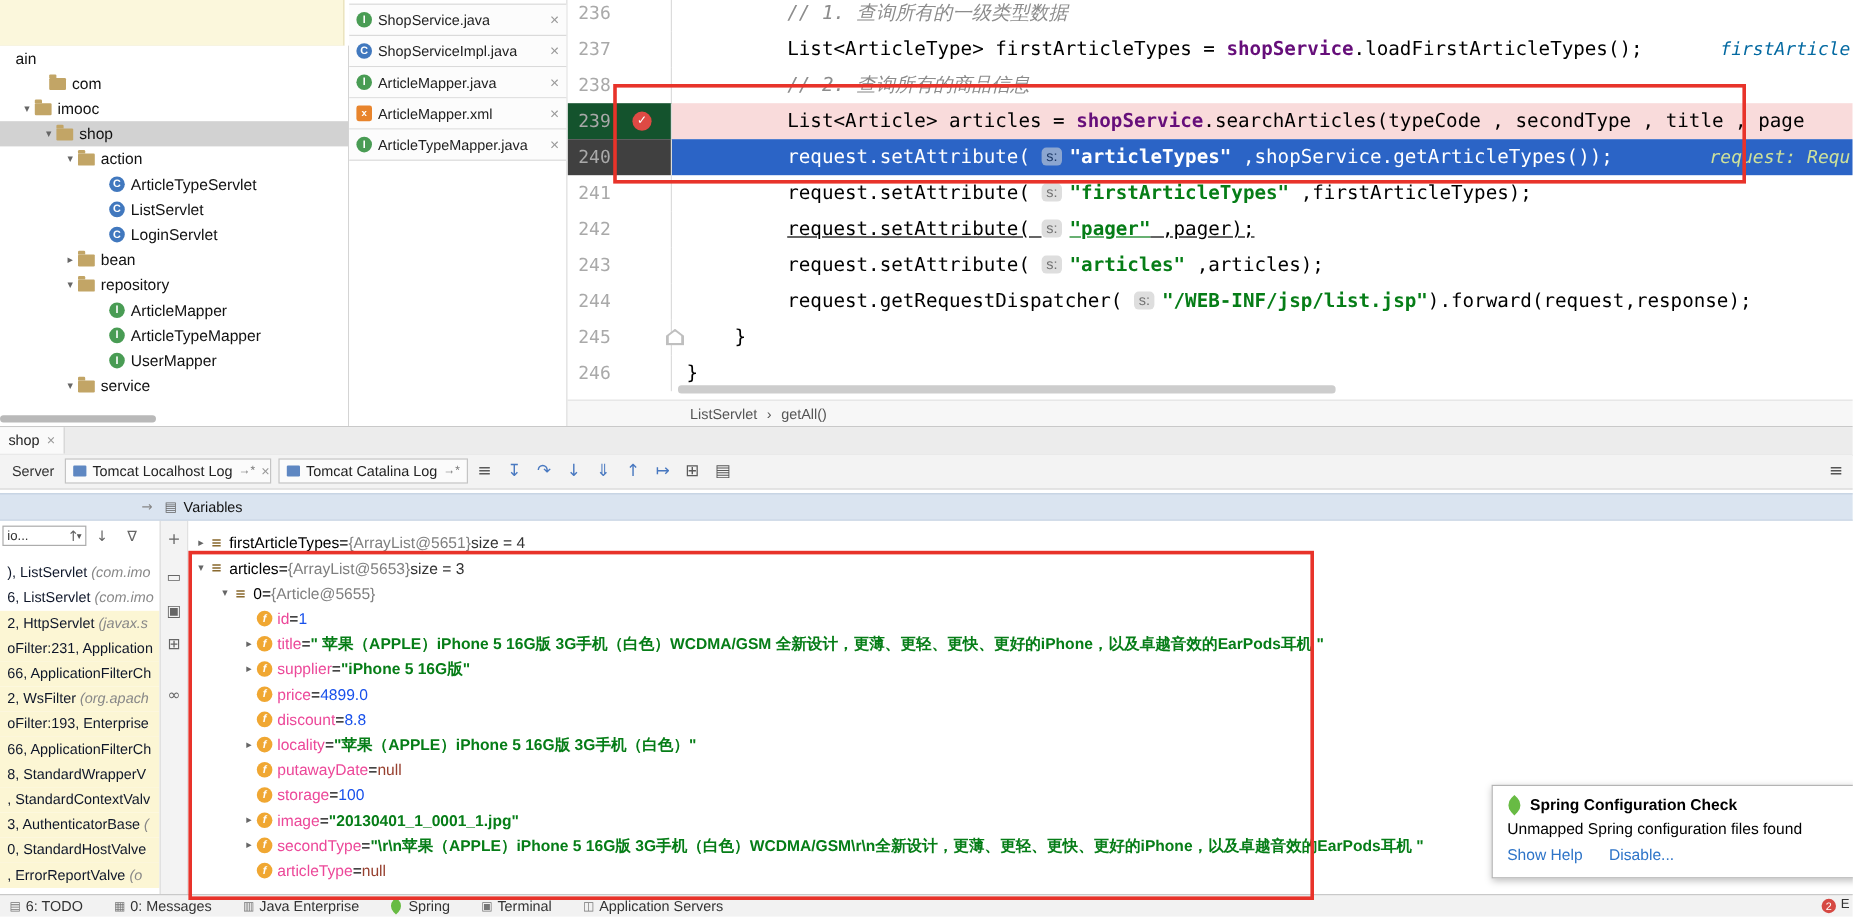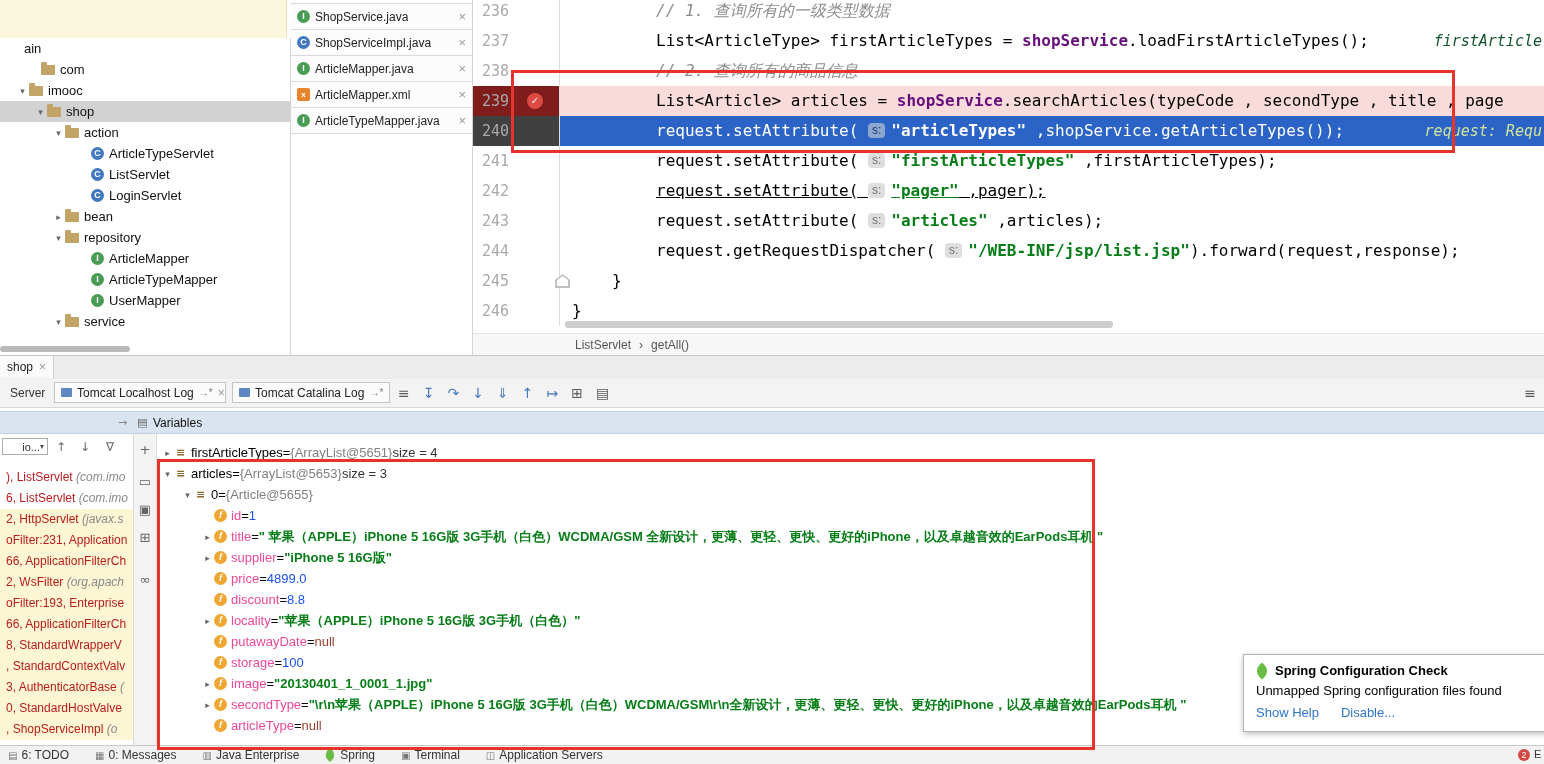--- a/index.html
+++ b/index.html
@@ -34,42 +34,42 @@
   .etab .x{margin-left:auto;color:#999;font-size:13px}
   .tab-label{white-space:nowrap;overflow:hidden}
 
   
   #editor{position:absolute;left:473px;top:0;width:1071px;height:333px;background:#fff;overflow:hidden}
   .code-line{position:absolute;left:0;width:100%;height:30px;display:flex;
     font-family:"DejaVu Sans Mono",monospace;font-size:16px;white-space:pre}
   .gutter{width:87px;flex:none;position:relative;border-right:1px solid #DCDCDC;box-sizing:border-box}
   .lnum{position:absolute;left:6px;top:0;width:30px;text-align:right;line-height:30px;
     font-size:15px;color:#A9A9A9}
-  .g-break{background:#7f1d1d}
+  .g-break{background:#14532d}
   .g-exec{background:#404040}
   .bp{position:absolute;left:54px;top:7px;width:16px;height:16px;border-radius:50%;background:#DE4A44;
     color:#fff;font-size:10px;line-height:16px;text-align:center;font-family:"DejaVu Sans",sans-serif}
   .ctext{flex:1;position:relative;line-height:30px;box-sizing:border-box;overflow:hidden}
   .c-break{background:#F9DBDB}
   .c-exec{background:#2B64C6}
   .seg-cmt{color:#8C8C8C;font-style:italic}
   .seg-pln{color:#000}
   .seg-fld{color:#660E7A;font-weight:bold}
   .seg-str{color:#067D17;font-weight:bold}
   .seg-w{color:#FFF}
   .seg-wstr{color:#FFF;font-weight:bold}
   .seg-badge{display:inline-block;background:#DEDEDE;color:#707070;border-radius:4px;
     font-family:"Liberation Sans",sans-serif;font-size:12px;line-height:15px;padding:0 4px;
     margin-right:6px;vertical-align:2px}
   .seg-badge-exec{display:inline-block;background:#8CA6D0;color:#1B3764;border-radius:4px;
     font-family:"Liberation Sans",sans-serif;font-size:12px;line-height:15px;padding:0 4px;
     margin-right:6px;vertical-align:2px}
   .uline .seg-pln,.uline .seg-str{text-decoration:underline}
   .hint{position:absolute;right:2px;top:0;line-height:30px;font-style:italic;font-size:15px}
-  .hint-gray{color:#14532d}
+  .hint-gray{color:#0369a1}
   .hint-exec{color:#CFE29A}
   .pentagon{position:absolute;left:82px;top:8px;width:15px;height:14px;background:#BFBFBF;
     clip-path:polygon(50% 0,100% 42%,100% 100%,0 100%,0 42%)}
   .pentagon::after{content:"";position:absolute;left:2px;top:2px;right:2px;bottom:2px;background:#fff;
     clip-path:polygon(50% 0,100% 42%,100% 100%,0 100%,0 42%)}
   .escroll{position:absolute;left:92px;top:321px;width:548px;height:7px;background:#CDCDCD;border-radius:3px}
 
   
   #breadcrumbs{position:absolute;left:473px;top:333px;width:1071px;height:22px;background:#F7F7F7;
     border-top:1px solid #E3E3E3;display:flex;align-items:center;gap:8px;padding-left:102px;
@@ -93,28 +93,28 @@
     font-size:14px;font-family:"DejaVu Sans",sans-serif}
   #dbg-right-icon{position:absolute;right:8px;top:6px;font-size:14px;color:#555;font-family:"DejaVu Sans",sans-serif}
 
   #vars-header{position:absolute;left:0;top:55px;width:100%;height:23px;background:#DAE4F0;
     border-top:1px solid #C3D0E0;border-bottom:1px solid #C3D0E0;box-sizing:border-box;font-size:12px;color:#111}
   #vars-header .jicon{position:absolute;left:118px;top:4px;color:#888;font-size:11px;font-family:"DejaVu Sans",sans-serif}
   #vars-header .vhicon{position:absolute;left:137px;top:4px;color:#666;font-size:11px;font-family:"DejaVu Sans",sans-serif}
   #vars-header .vtitle{position:absolute;left:153px;top:4px}
 
   #frames-panel{position:absolute;left:0;top:78px;width:133px;height:312px;background:#fff;overflow:hidden}
-  .fdrop{position:absolute;left:2px;top:4px;width:46px;height:17px;border:1px solid #ACACAC;background:#fff;
-    font-size:11px;color:#333;display:flex;align-items:center;justify-content:flex-end;padding:0 3px;box-sizing:border-box}
+  .fdrop{position:absolute;left:2px;top:4px;width:70px;height:17px;border:1px solid #ACACAC;background:#fff;
+    font-size:11px;color:#333;display:flex;align-items:center;justify-content:space-between;padding:0 3px;box-sizing:border-box}
   .fdrop .dd{font-size:8px;color:#555;font-family:"DejaVu Sans",sans-serif}
   .fmini{position:absolute;top:6px;font-size:12px;color:#666;font-family:"DejaVu Sans",sans-serif}
   .frow{position:absolute;left:0;width:100%;height:21px;line-height:21px;font-size:12px;white-space:nowrap;
     overflow:hidden;padding-left:6px;box-sizing:border-box}
   .frow.lib{background:#FCF6D4}
-  .f-pre{color:#b91c1c}
+  .f-pre{color:#0f172a}
   .f-pkg{color:#888;font-style:italic}
 
   #watch-strip{position:absolute;left:133px;top:78px;width:24px;height:312px;background:#F3F3F3;
     border-left:1px solid #DCDCDC;border-right:1px solid #DCDCDC;box-sizing:border-box}
   .wicon{position:absolute;left:0;width:100%;text-align:center;color:#666;font-size:13px;font-family:"DejaVu Sans",sans-serif}
 
   #vars-tree{position:absolute;left:157px;top:78px;width:1387px;height:312px;background:#fff;overflow:hidden}
   .var-row{position:absolute;left:0;width:100%;height:21px;display:flex;align-items:center;font-size:13px;
     white-space:nowrap;overflow:hidden;box-sizing:border-box}
   .vchev{width:13px;flex:none;font-size:9px;color:#666;text-align:center;font-family:"DejaVu Sans",sans-serif}
@@ -155,21 +155,21 @@
   .nl{margin-top:7px;display:flex;gap:22px;font-size:13px}
   .lnk{color:#2E74C8}
 </style>
 </head>
 <body>
 
 <div id="tooltip-strip"></div>
 
 <div id="project-panel">
   <div id="tree">
-      <div class="tree-row" style="padding-left: 11px;">
+      <div class="tree-row" style="padding-left: 0px;">
         <span class="chev"></span>
         <span class="tlabel">ain</span>
       </div>
       <div class="tree-row" style="padding-left: 28px;">
         <span class="chev"></span>
         <span class="folder"></span>
         <span class="tlabel">com</span>
       </div>
       <div class="tree-row" style="padding-left: 16px;">
         <span class="chev">▾</span>
@@ -338,21 +338,21 @@
       <div class="frow lib" style="top: 75px;"><span class="f-pre">2, HttpServlet </span><span class="f-pkg">(javax.s</span></div>
       <div class="frow lib" style="top: 96px;"><span class="f-pre">oFilter:231, Application</span></div>
       <div class="frow lib" style="top: 117px;"><span class="f-pre">66, ApplicationFilterCh</span></div>
       <div class="frow lib" style="top: 138px;"><span class="f-pre">2, WsFilter </span><span class="f-pkg">(org.apach</span></div>
       <div class="frow lib" style="top: 159px;"><span class="f-pre">oFilter:193, Enterprise</span></div>
       <div class="frow lib" style="top: 180px;"><span class="f-pre">66, ApplicationFilterCh</span></div>
       <div class="frow lib" style="top: 201px;"><span class="f-pre">8, StandardWrapperV</span></div>
       <div class="frow lib" style="top: 222px;"><span class="f-pre">, StandardContextValv</span></div>
       <div class="frow lib" style="top: 243px;"><span class="f-pre">3, AuthenticatorBase </span><span class="f-pkg">(</span></div>
       <div class="frow lib" style="top: 264px;"><span class="f-pre">0, StandardHostValve</span></div>
-      <div class="frow lib" style="top: 285px;"><span class="f-pre">, ShopServiceImpl </span><span class="f-pkg">(o</span></div>
+      <div class="frow lib" style="top: 285px;"><span class="f-pre">, ErrorReportValve </span><span class="f-pkg">(o</span></div>
     </div>
   <div id="watch-strip">
       <span class="wicon" style="top: 8px;">+</span>
       <span class="wicon" style="top: 40px;">▭</span>
       <span class="wicon" style="top: 68px;">▣</span>
       <span class="wicon" style="top: 96px;">⊞</span>
       <span class="wicon" style="top: 138px;">∞</span>
     </div>
   <div id="vars-tree">
       <div class="var-row" style="top: 8px; padding-left: 4px;">

